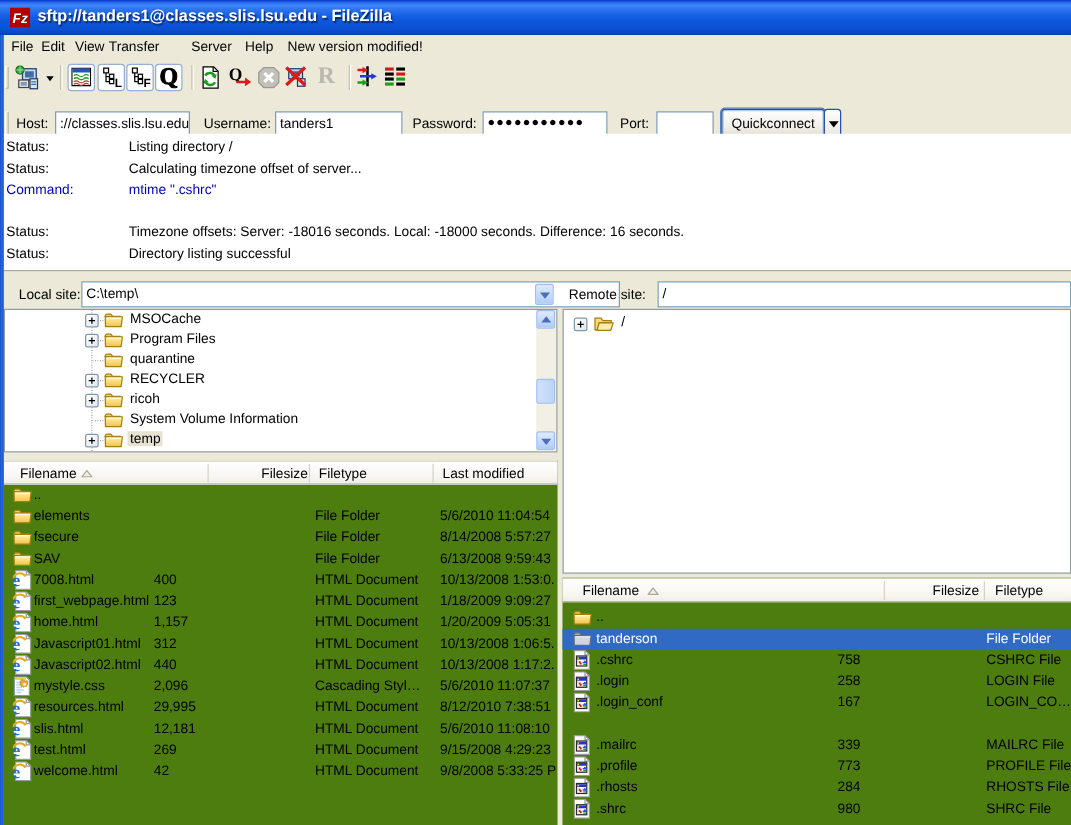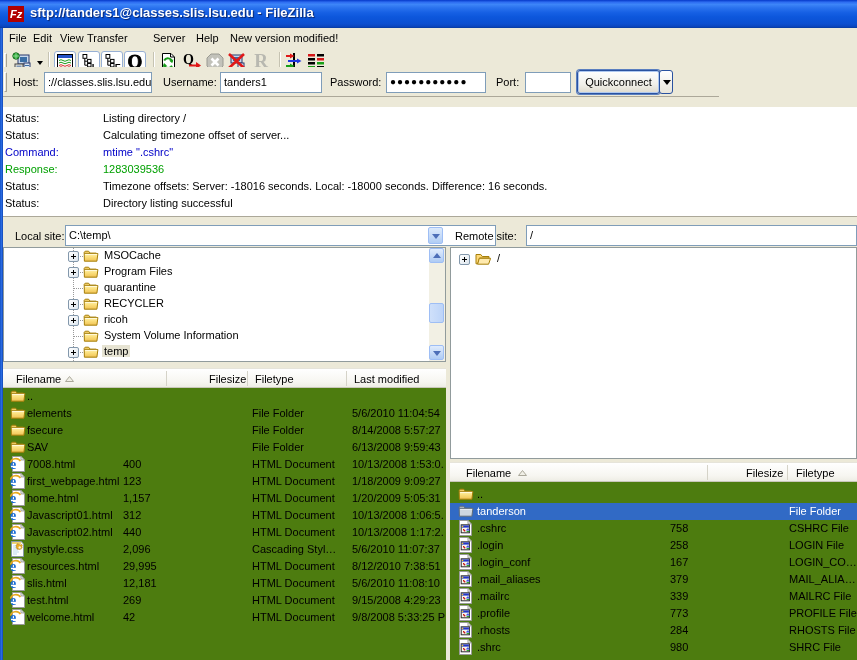--- a/index.html
+++ b/index.html
@@ -15,21 +15,21 @@
 
 #menubar{left:3px;top:28px;width:854px;height:20px;background:#ECE9D8}
 #menubar span{position:absolute;top:4px}
 
 #toolbar{left:3px;top:48px;width:854px;height:28px;background:#ECE9D8}
 .tbtn{position:absolute;top:3px;width:22px;height:22px}
 .tbtn.on{background:#fff;border:1px solid #98b0d4;border-radius:3px}
 .tsep{position:absolute;top:4px;width:2px;height:20px;border-left:1px solid #c6c3b2;border-right:1px solid #fff}
 .grip{position:absolute;width:3px;border-left:1px solid #fff;border-right:1px solid #a8a494;border-top:1px solid #fff;border-bottom:1px solid #a8a494;border-radius:1px}
 
-#qcbar{left:3px;top:67px;width:716px;height:30px;background:#ECE9D8;border-bottom:1px solid #aca899}
+#qcbar{left:3px;top:84px;width:716px;height:30px;background:#ECE9D8;border-bottom:1px solid #aca899}
 #qcbar .lbl{position:absolute;top:9px}
 .tf{position:absolute;top:5px;height:21px;border:1px solid #7F9DB9;background:#fff;font-family:"Liberation Sans",sans-serif;font-size:11px;padding:3px 3px 0 3px;overflow:hidden;white-space:nowrap}
 #qbtn{position:absolute;left:574px;top:3px;width:83px;height:24px;border:1px solid #2a52a0;border-radius:3px;background:linear-gradient(180deg,#ffffff,#f1f0ea 60%,#dedacd);box-shadow:inset 0 0 0 1px #aec8f0, 0 0 0 1px #5a7fc0;text-align:center;padding-top:5px}
 #qdrop{position:absolute;left:656px;top:3px;width:14px;height:24px;border:1px solid #2a52a0;border-radius:3px;background:linear-gradient(180deg,#ffffff,#e8e5da)}
 
 #log{left:3px;top:107px;width:854px;height:110px;background:#fff;border-bottom:1px solid #aca899}
 #log .ln{position:absolute;left:0;width:750px;height:17px}
 #log .lt{position:absolute;left:2px;top:3px}
 #log .lm{position:absolute;left:100px;top:3px}
 .c-cmd{color:#0000c8}
@@ -211,24 +211,20 @@
       <span class="lt">Status:</span>
       <span class="lm">Listing directory /</span>
     </div>
  <div class="ln" style="top:19px">
       <span class="lt">Status:</span>
       <span class="lm">Calculating timezone offset of server...</span>
     </div>
  <div class="ln" style="top:36px">
       <span class="lt c-cmd">Command:</span>
       <span class="lm c-cmd">mtime ".cshrc"</span>
-    </div>
- <div class="ln" style="top:53px">
-      <span class="lt c-rsp">Response:</span>
-      <span class="lm c-rsp">1283039536</span>
     </div>
  <div class="ln" style="top:70px">
       <span class="lt">Status:</span>
       <span class="lm">Timezone offsets: Server: -18016 seconds. Local: -18000 seconds. Difference: 16 seconds.</span>
     </div>
  <div class="ln" style="top:87px">
       <span class="lt">Status:</span>
       <span class="lm">Directory listing successful</span>
     </div>
 </div>
@@ -544,28 +540,20 @@
       <span class="ftype" style="left:339px">LOGIN File</span>
     </div>
  <div class="frow" style="top:92px">
       <svg class="fic" style="left:8px" width="16" height="16">
         <use href="#genfile"></use>
       </svg>
       <span class="fname" style="left:27px">.login_conf</span>
       <span class="fsize" style="left:220px;width:107px">167</span>
       <span class="ftype" style="left:339px">LOGIN_CO…</span>
     </div>
- <div class="frow" style="top:109px">
-      <svg class="fic" style="left:8px" width="16" height="16">
-        <use href="#genfile"></use>
-      </svg>
-      <span class="fname" style="left:27px">.mail_aliases</span>
-      <span class="fsize" style="left:220px;width:107px">379</span>
-      <span class="ftype" style="left:339px">MAIL_ALIA…</span>
-    </div>
  <div class="frow" style="top:126px">
       <svg class="fic" style="left:8px" width="16" height="16">
         <use href="#genfile"></use>
       </svg>
       <span class="fname" style="left:27px">.mailrc</span>
       <span class="fsize" style="left:220px;width:107px">339</span>
       <span class="ftype" style="left:339px">MAILRC File</span>
     </div>
  <div class="frow" style="top:143px">
       <svg class="fic" style="left:8px" width="16" height="16">

